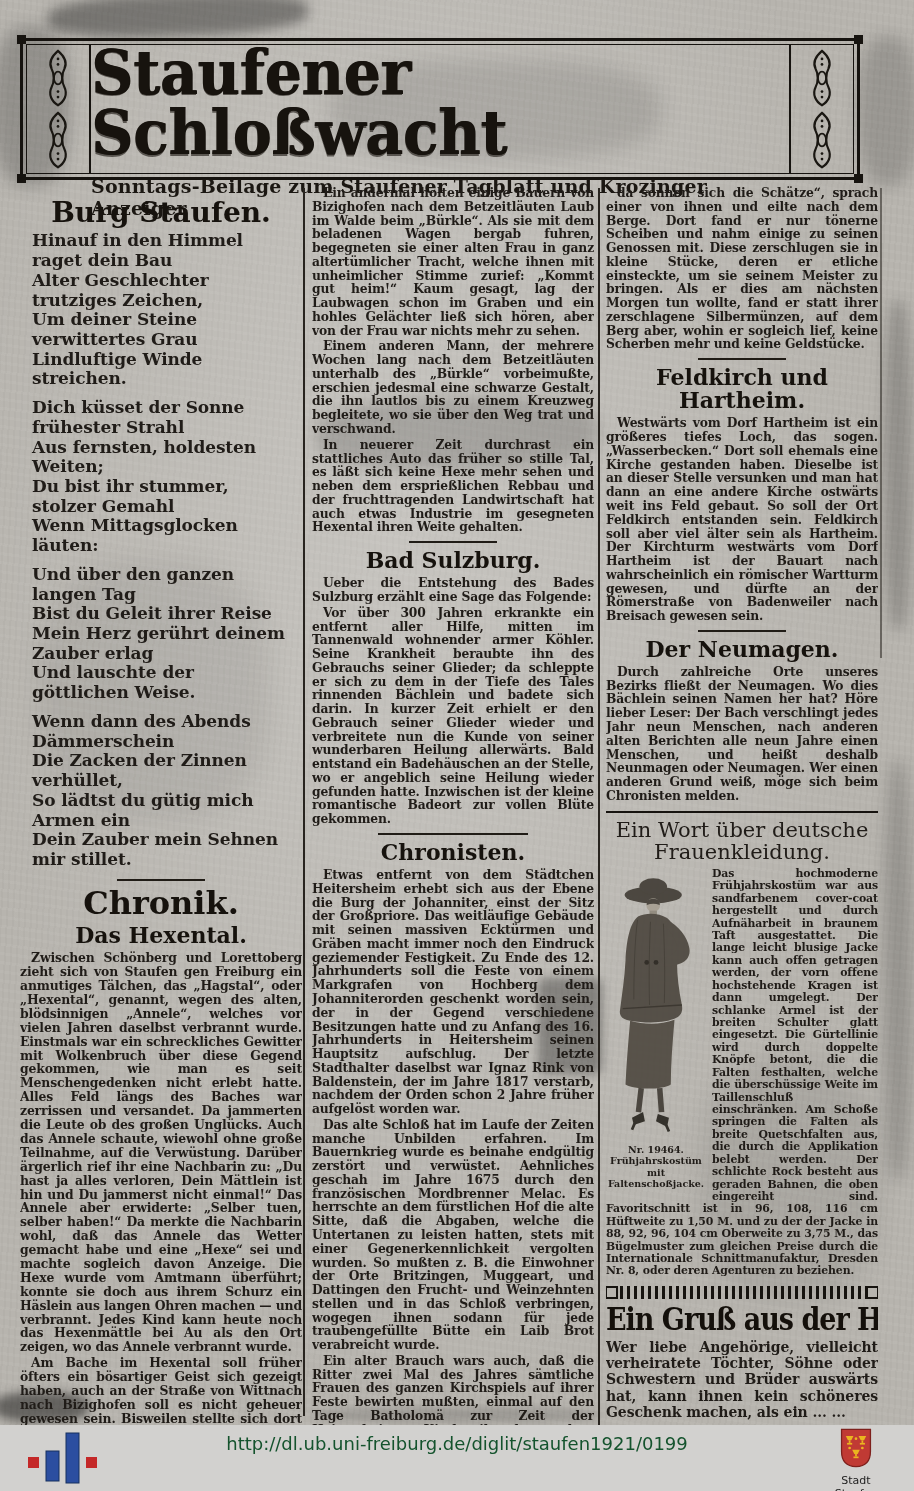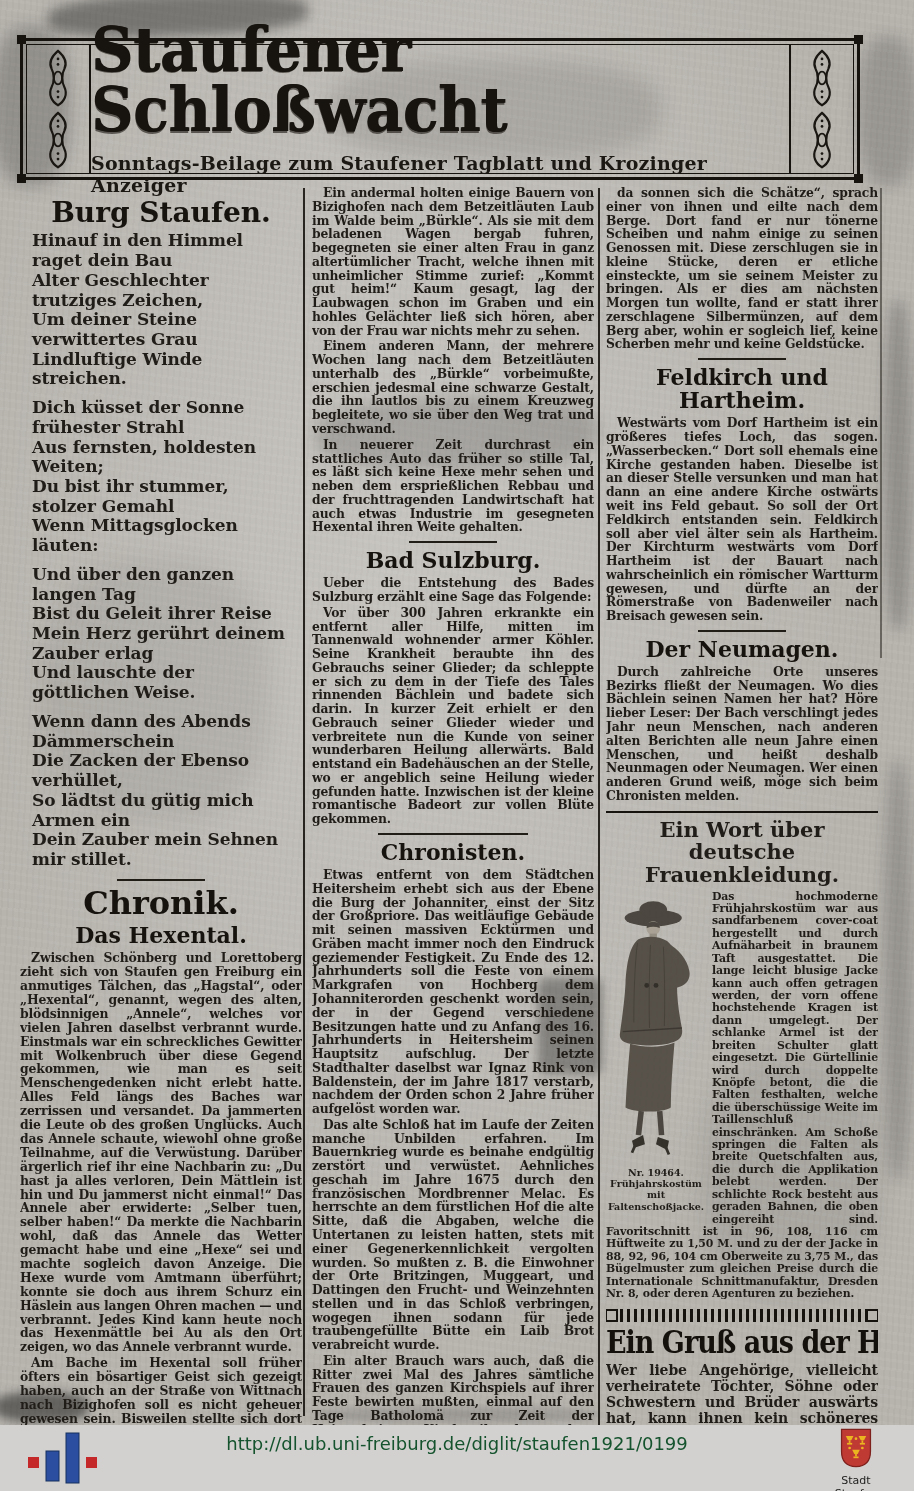--- a/index.html
+++ b/index.html
@@ -25,21 +25,21 @@
   .a-c3ghost{left:700px;top:1060px;width:180px;height:240px;background:rgba(0,0,0,0.07);filter:blur(12px);}
   .a-c2bot{left:312px;top:1408px;width:288px;height:14px;background:rgba(0,0,0,0.16);filter:blur(4px);}
   
   .masthead{position:absolute;left:20px;top:38px;width:834px;height:136px;border:3px solid #16130f;z-index:2;background:transparent;}
   .mast-frame{position:absolute;inset:3px;border:1.5px solid #16130f;display:flex;align-items:stretch;}
   .corner{position:absolute;width:9px;height:9px;background:#16130f;z-index:3;}
   .corner.tl{left:-6px;top:-6px}.corner.tr{right:-6px;top:-6px}.corner.bl{left:-6px;bottom:-6px}.corner.br{right:-6px;bottom:-6px}
   .ornament-col{width:62px;display:flex;flex-direction:column;align-items:center;justify-content:center;gap:4px;}
   .ornament-col.left{border-right:2px solid #16130f;}
   .ornament-col.right{border-left:2px solid #16130f;}
-  .mast-center{flex:1;display:flex;flex-direction:column;align-items:center;justify-content:center;}
+  .mast-center{flex:1;display:flex;flex-direction:column;align-items:center;}
   .mast-title{margin:0;font-size:58px;line-height:1;font-weight:800;letter-spacing:0px;color:#17130e;
     text-shadow:1px 0 0 #17130e, 0 1px 0 rgba(23,19,14,0.6);transform:scaleY(1.05);}
   .mast-sub{margin-top:14px;font-size:19px;font-weight:800;color:#1b1712;letter-spacing:0.2px;}
   
   .vrule{position:absolute;width:2px;background:#28241f;z-index:2;}
   .vr1{left:303px;top:188px;height:1228px;}
   .vr2{left:598px;top:188px;height:1252px;}
   .vr3{left:880px;top:188px;height:470px;opacity:.55;}
   .col{position:absolute;top:186px;z-index:2;overflow:hidden;}
   #col1{left:20px;width:282px;max-height:1240px;}
@@ -50,21 +50,21 @@
   .h-chronik{font-size:32px;}
   .h-sub{font-size:22px;}
   .poem-stanza{margin:0 12px 9px;font-size:17px;line-height:1.16;font-weight:700;white-space:pre-line;letter-spacing:-0.1px;}
   .body-p{margin:0 0 2px;font-size:12.4px;line-height:1.12;font-weight:600;text-align:justify;text-indent:11px;letter-spacing:-0.15px;}
   #col2 .body-p,#col3 .body-p{font-size:12.3px;}
   .sep{width:88px;border:0;border-top:2px solid #201c16;margin:7px auto 6px;}
   .sep-wide{width:150px;}
   .full-rule{border:0;border-top:2.5px solid #16130f;margin:8px 0 6px;}
   
   .fashion{position:relative;}
-  .fashion-h{font-size:21px;font-weight:700;text-align:center;line-height:1.08;margin:2px 0 4px;}
+  .fashion-h{font-size:21px;font-weight:400;text-align:center;line-height:1.08;margin:2px 0 4px;}
   .fash-fig{float:left;width:100px;margin:2px 6px 2px 0;text-align:center;}
   .fash-caption{font-size:9.5px;line-height:1.2;font-weight:700;white-space:pre-line;margin-top:2px;}
   .fashion-body{font-size:10.9px;line-height:1.14;font-weight:600;text-align:justify;margin:0;letter-spacing:-0.1px;}
   
   .ad{margin-top:8px;}
   .ad-border{height:13px;background:repeating-linear-gradient(90deg,#16130f 0 3px,transparent 3px 7px);position:relative;margin:3px 0;}
   .ad-border::before,.ad-border::after{content:"";position:absolute;top:0;width:9px;height:9px;border:2px solid #16130f;background:#b7b4ae;}
   .ad-border::before{left:-1px}.ad-border::after{right:-1px}
   .ad-headline{margin:4px 0 5px;font-size:27px;font-weight:800;text-align:center;letter-spacing:-1px;white-space:nowrap;transform:scaleY(1.18);transform-origin:center;color:#14100b;}
   .ad-p{margin:2px 0 5px;font-size:14px;line-height:1.16;font-weight:700;text-align:justify;letter-spacing:-0.1px;}
@@ -156,21 +156,21 @@
 Lindluftige Winde streichen.</p>
     <p class="poem-stanza">Dich küsset der Sonne frühester Strahl
 Aus fernsten, holdesten Weiten;
 Du bist ihr stummer, stolzer Gemahl
 Wenn Mittagsglocken läuten:</p>
     <p class="poem-stanza">Und über den ganzen langen Tag
 Bist du Geleit ihrer Reise
 Mein Herz gerührt deinem Zauber erlag
 Und lauschte der göttlichen Weise.</p>
     <p class="poem-stanza">Wenn dann des Abends Dämmerschein
-Die Zacken der Ebenso verhüllet,
+Die Zacken der Zinnen verhüllet,
 So lädtst du gütig mich Armen ein
 Dein Zauber mein Sehnen mir stillet.</p>
     <hr class="sep">
     <h2 class="sec-h h-chronik">Chronik.</h2>
     <h3 class="sec-h h-sub">Das Hexental.</h3>
     <p class="body-p">Zwischen Schönberg und Lorettoberg zieht sich von Staufen gen Freiburg ein anmutiges Tälchen, das „Hagstal“, oder „Hexental“, genannt, wegen des alten, blödsinnigen „Annele“, welches vor vielen Jahren daselbst verbrannt wurde. Einstmals war ein schreckliches Gewitter mit Wolkenbruch über diese Gegend gekommen, wie man es seit Menschengedenken nicht erlebt hatte. Alles Feld längs des Baches war zerrissen und versandet. Da jammerten die Leute ob des großen Unglücks. Auch das Annele schaute, wiewohl ohne große Teilnahme, auf die Verwüstung. Darüber ärgerlich rief ihr eine Nachbarin zu: „Du hast ja alles verloren, Dein Mättlein ist hin und Du jammerst nicht einmal!“ Das Annele aber erwiderte: „Selber tuen, selber haben!“ Da merkte die Nachbarin wohl, daß das Annele das Wetter gemacht habe und eine „Hexe“ sei und machte sogleich davon Anzeige. Die Hexe wurde vom Amtmann überführt; konnte sie doch aus ihrem Schurz ein Häslein aus langen Ohren machen — und verbrannt. Jedes Kind kann heute noch das Hexenmättle bei Au als den Ort zeigen, wo das Annele verbrannt wurde.</p>
     <p class="body-p">Am Bache im Hexental soll früher öfters ein bösartiger Geist sich gezeigt haben, auch an der Straße von Wittnach nach Bizighofen soll es nicht geheuer gewesen sein. Bisweilen stellte sich dort ein großer Hund als Begleiter ein, der mit jedem Schritte an Größe zunimmt; bei einem bestimmten Kreuz verschwand er. Eine Hebamme mußte eines Nachts dort vorbei, da warf jemand nach ihr mit Steinen, ohne daß sie jemand sah. Ebenso fand man in einem Bauernhof der Gegend öfters am Morgen Pferde im Schweiß gebadet und ihre Mähnen geflochten. Stellte man einen Besen umgekehrt an die Stalltüre, dann unterblieb der Spuk.</p>
     <p class="body-p">Unweit Bizighofen befindet sich eine kleine Ruine, das „Bürkle“ oder „Heidenschloß“ genannt. Zwei Männer, die im Herbst die Feldhut besorgten, machten eines Abends spät noch die Runde und kamen auch in die Nähe des alten Heidenschlosses; auf einmal sahen sie einen Fuchs auf den dann einer mit der Schießwaffe anlegte. Doch das Tier verschwand plötzlich vor ihren Blicken und obwohl sie den Platz genau durchsuchten, fanden sie nichts. Verdrießlich über die entgangene Beute gingen sie weiter, kamen ganz nahe zum Bürkle und siehe da, vor ihren Blicken tauchten auf einmal viele, viele Füchse auf, in allen Farben. Diese Erscheinung erschreckte die Männer so heftig, daß sie die Flucht ergriffen. Da erhob sich beim hellen Mondenschein ein Sturmwind, welcher Bäume zu entwurzeln und ihre Wipfel zu knicken schien, bis sich nach kurzer Zeit das Getöse wieder legte und alles wieder still war.</p>
   </section>
 

